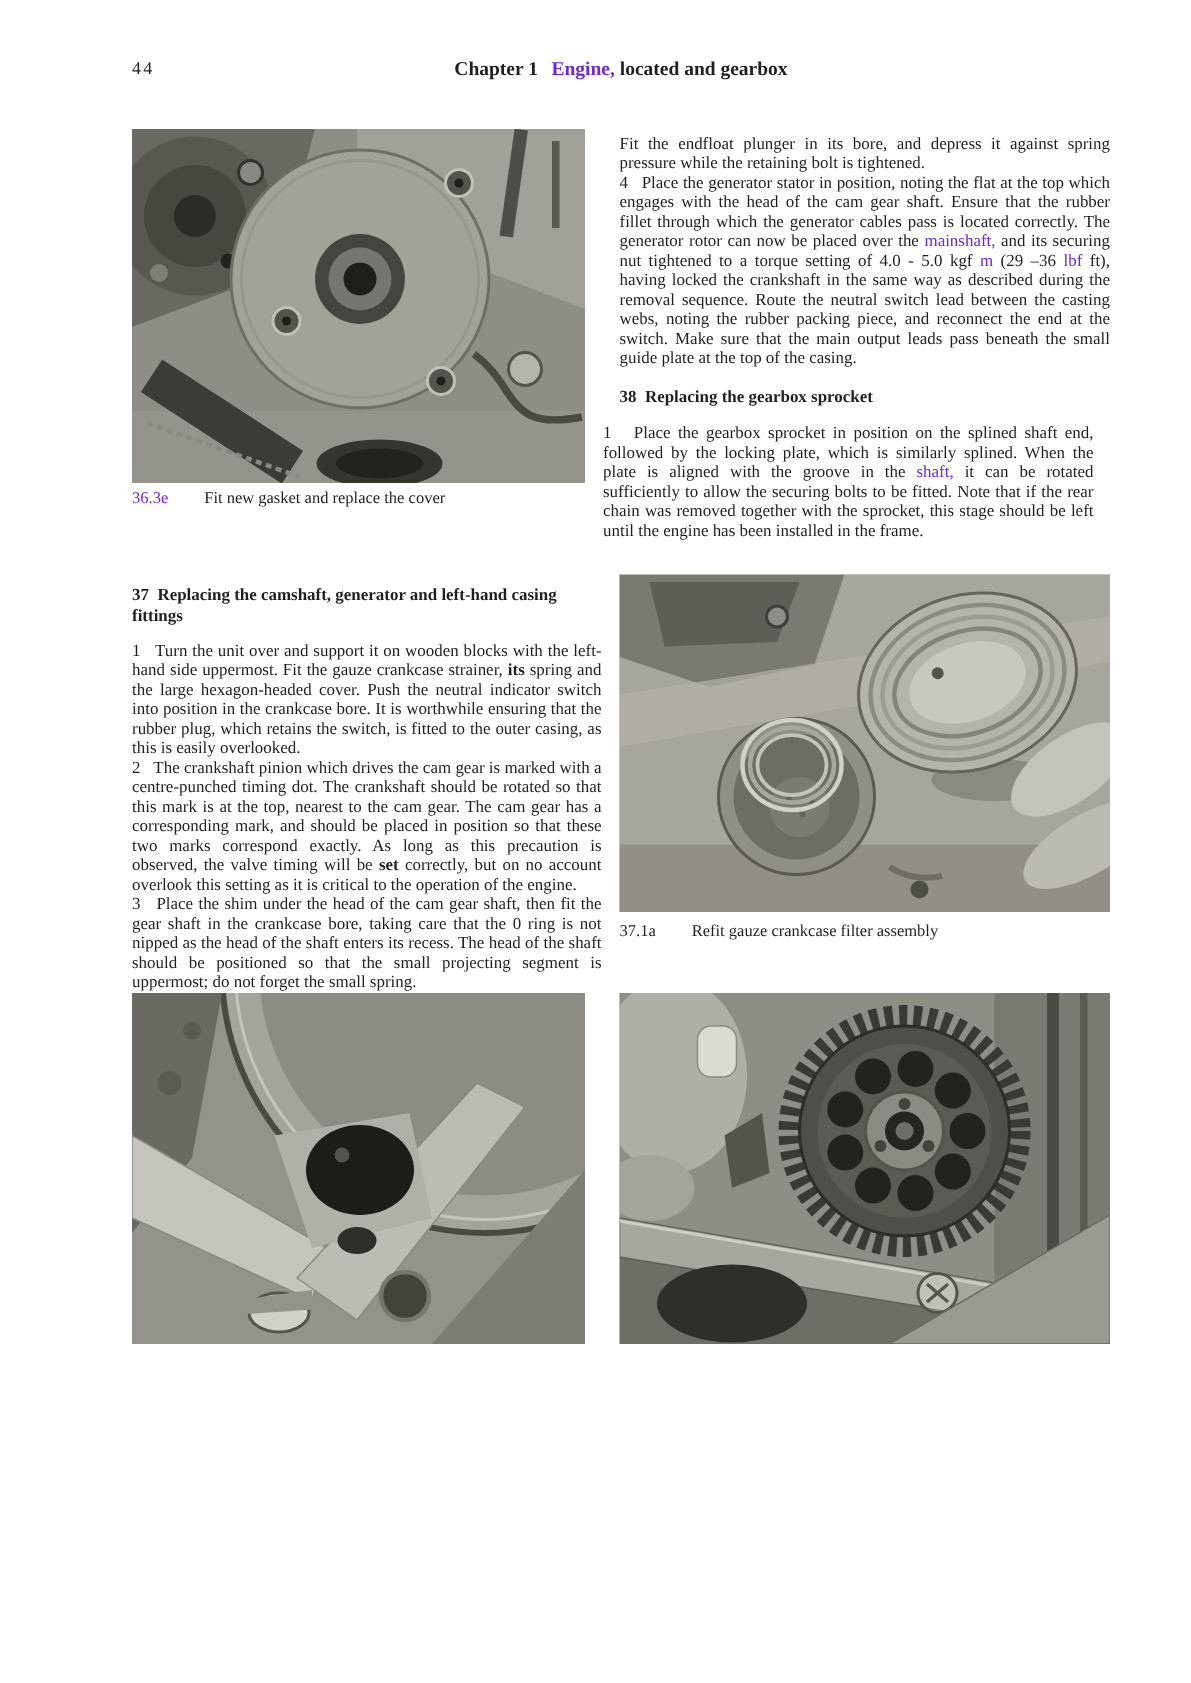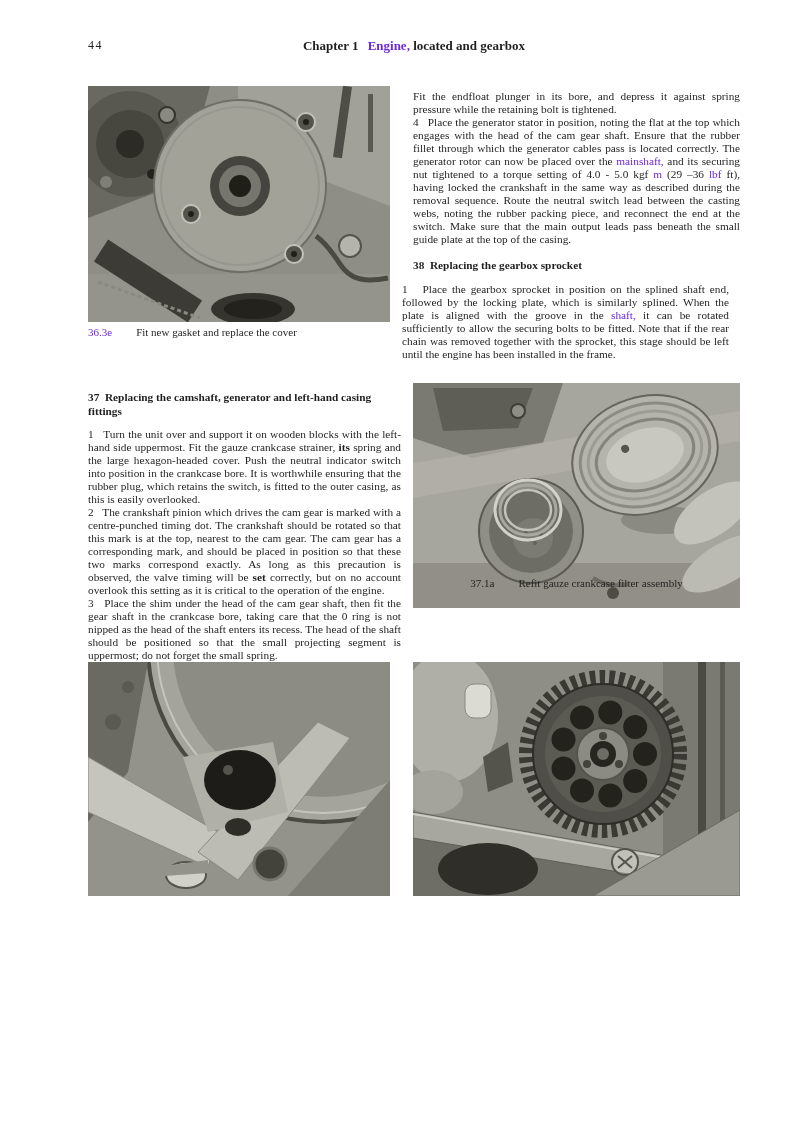--- a/index.html
+++ b/index.html
@@ -114,21 +114,21 @@
         <ellipse cx="232" cy="72" rx="50" ry="34" fill="none" stroke="#85847c" stroke-width="3"></ellipse>
         <ellipse cx="232" cy="72" rx="40" ry="26" fill="#c9c8c0"></ellipse>
         <circle cx="215" cy="60" r="4" fill="#55544c"></circle>
       </g>
       <ellipse cx="300" cy="130" rx="45" ry="22" fill="#c4c3bb" transform="rotate(-35 300 130)"></ellipse>
       <ellipse cx="312" cy="180" rx="48" ry="20" fill="#bcbbb3" transform="rotate(-30 312 180)"></ellipse>
       <circle cx="200" cy="210" r="6" fill="#4e4d45"></circle>
       <path d="M180,195 q15,10 35,6" stroke="#6e6d65" stroke-width="4" fill="none"></path>
     </svg>
   </figure>
-  <div class="abs caption" style="left:413px;top:577px;width:327px;text-align:center;">
+  <div class="abs caption" style="left:413px;top:615px;width:327px;">
     <span>37.1a</span><span class="cap-text">Refit gauze crankcase filter assembly</span>
   </div>
 
   <figure class="abs photo" style="left:88px;top:662px;width:302px;height:234px;margin:0;">
     <svg width="302" height="234" viewBox="0 0 302 234">
       <rect width="302" height="234" fill="#94938b"></rect>
       <circle cx="235" cy="-15" r="175" fill="#a5a49c" stroke="#4a4942" stroke-width="4"></circle>
       <circle cx="235" cy="-15" r="166" fill="none" stroke="#c6c5bd" stroke-width="2"></circle>
       <circle cx="235" cy="-15" r="150" fill="#8d8c84"></circle>
       <polygon points="0,0 60,0 40,110 0,160" fill="#6b6a62"></polygon>

